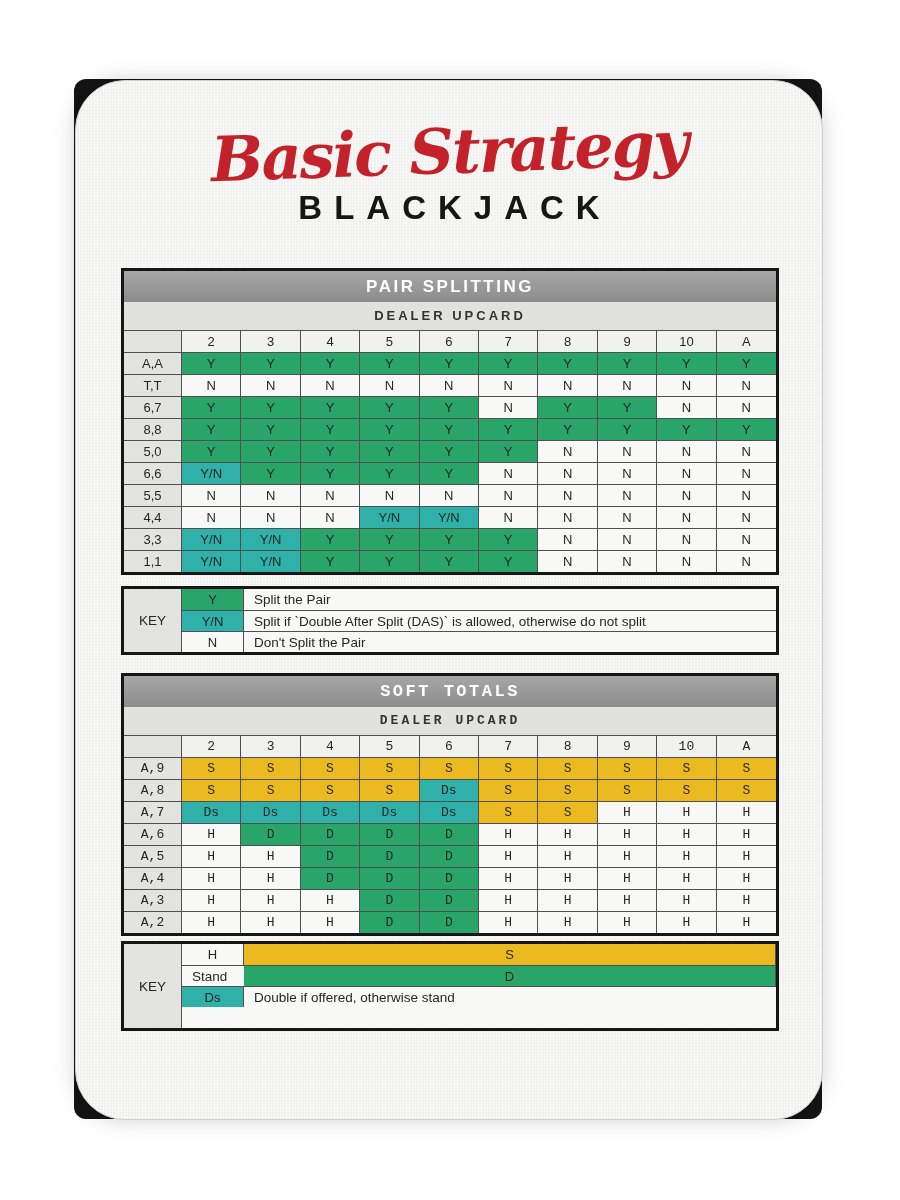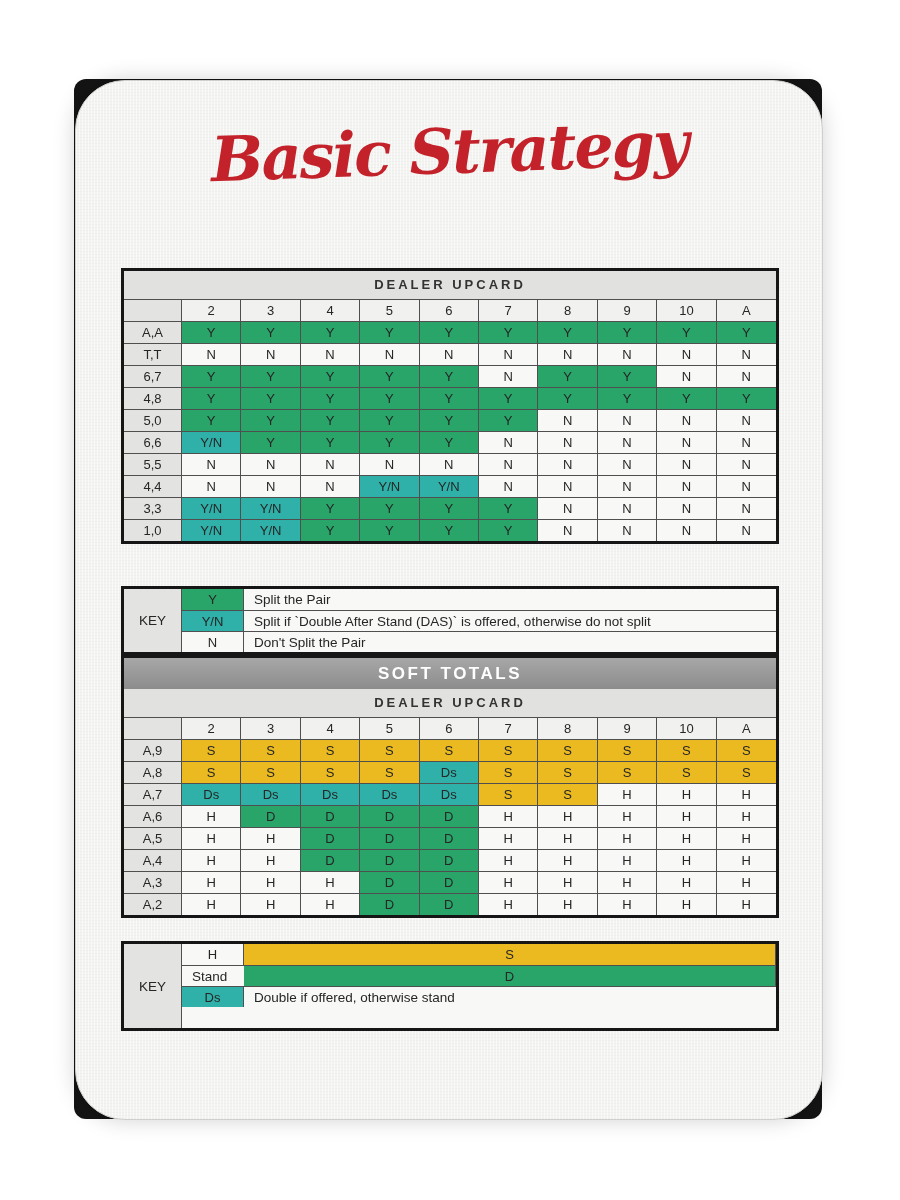--- a/index.html
+++ b/index.html
@@ -78,33 +78,35 @@
     text-align:center;line-height:21px;font-size:13px;box-sizing:border-box;
   }
   .k-desc{
     border-top:1px solid #4f4f4f;padding-left:10px;
     line-height:21px;font-size:13.5px;box-sizing:border-box;white-space:nowrap;overflow:hidden;
   }
   .keytable > :nth-child(2), .keytable > :nth-child(3){border-top:none;}
   
   #pair-section{top:187px;}
   #pair-key{top:505px;}
-  #soft-section{top:574px;}
+  #soft-section{top:592px;font-family:Liberation Mono, monospace;}
   #soft-key{top:860px;}
 </style>
 </head>
 <body>
 
 <div class="card-backdrop"></div>
 
 <div class="card">
 
   <div class="title-script">Basic Strategy</div>
+  <div class="title-main">BLACKJACK</div>
 
   <section class="strategy" id="pair-section">
+    <div class="t-bar">PAIR SPLITTING</div>
     <div class="t-band">DEALER UPCARD</div>
     <div>
         <div class="g-row">
           <div class="g-cell g-corner"></div>
           <div class="g-cell g-colhead">2</div>
           <div class="g-cell g-colhead">3</div>
           <div class="g-cell g-colhead">4</div>
           <div class="g-cell g-colhead">5</div>
           <div class="g-cell g-colhead">6</div>
           <div class="g-cell g-colhead">7</div>
@@ -146,21 +148,21 @@
           <div class="g-cell g-val" style="background:#29a569">Y</div>
           <div class="g-cell g-val" style="background:#29a569">Y</div>
           <div class="g-cell g-val" style="background:#29a569">Y</div>
           <div class="g-cell g-val" style="background:#f8f8f7">N</div>
           <div class="g-cell g-val" style="background:#29a569">Y</div>
           <div class="g-cell g-val" style="background:#29a569">Y</div>
           <div class="g-cell g-val" style="background:#f8f8f7">N</div>
           <div class="g-cell g-val" style="background:#f8f8f7">N</div>
         </div>
         <div class="g-row">
-          <div class="g-cell g-label">4,8</div>
+          <div class="g-cell g-label">8,8</div>
           <div class="g-cell g-val" style="background:#29a569">Y</div>
           <div class="g-cell g-val" style="background:#29a569">Y</div>
           <div class="g-cell g-val" style="background:#29a569">Y</div>
           <div class="g-cell g-val" style="background:#29a569">Y</div>
           <div class="g-cell g-val" style="background:#29a569">Y</div>
           <div class="g-cell g-val" style="background:#29a569">Y</div>
           <div class="g-cell g-val" style="background:#29a569">Y</div>
           <div class="g-cell g-val" style="background:#29a569">Y</div>
           <div class="g-cell g-val" style="background:#29a569">Y</div>
           <div class="g-cell g-val" style="background:#29a569">Y</div>
@@ -224,41 +226,41 @@
           <div class="g-cell g-val" style="background:#29a569">Y</div>
           <div class="g-cell g-val" style="background:#29a569">Y</div>
           <div class="g-cell g-val" style="background:#29a569">Y</div>
           <div class="g-cell g-val" style="background:#29a569">Y</div>
           <div class="g-cell g-val" style="background:#f8f8f7">N</div>
           <div class="g-cell g-val" style="background:#f8f8f7">N</div>
           <div class="g-cell g-val" style="background:#f8f8f7">N</div>
           <div class="g-cell g-val" style="background:#f8f8f7">N</div>
         </div>
         <div class="g-row">
-          <div class="g-cell g-label">1,0</div>
+          <div class="g-cell g-label">1,1</div>
           <div class="g-cell g-val" style="background:#2fb0a8">Y/N</div>
           <div class="g-cell g-val" style="background:#2fb0a8">Y/N</div>
           <div class="g-cell g-val" style="background:#29a569">Y</div>
           <div class="g-cell g-val" style="background:#29a569">Y</div>
           <div class="g-cell g-val" style="background:#29a569">Y</div>
           <div class="g-cell g-val" style="background:#29a569">Y</div>
           <div class="g-cell g-val" style="background:#f8f8f7">N</div>
           <div class="g-cell g-val" style="background:#f8f8f7">N</div>
           <div class="g-cell g-val" style="background:#f8f8f7">N</div>
           <div class="g-cell g-val" style="background:#f8f8f7">N</div>
         </div>
       </div>
   </section>
 
   <section class="keytable" id="pair-key">
       <div class="k-label" style="grid-row:1 / span 3">KEY</div>
       <div class="k-swatch" style="background:#29a569">Y</div>
       <div class="k-desc">Split the Pair</div>
       <div class="k-swatch" style="background:#2fb0a8">Y/N</div>
-      <div class="k-desc">Split if `Double After Stand (DAS)` is offered, otherwise do not split</div>
+      <div class="k-desc">Split if `Double After Split (DAS)` is allowed, otherwise do not split</div>
       <div class="k-swatch" style="background:#f8f8f7">N</div>
       <div class="k-desc">Don't Split the Pair</div>
     </section>
 
   <section class="strategy" id="soft-section">
     <div class="t-bar">SOFT TOTALS</div>
     <div class="t-band">DEALER UPCARD</div>
     <div>
         <div class="g-row">
           <div class="g-cell g-corner"></div>

